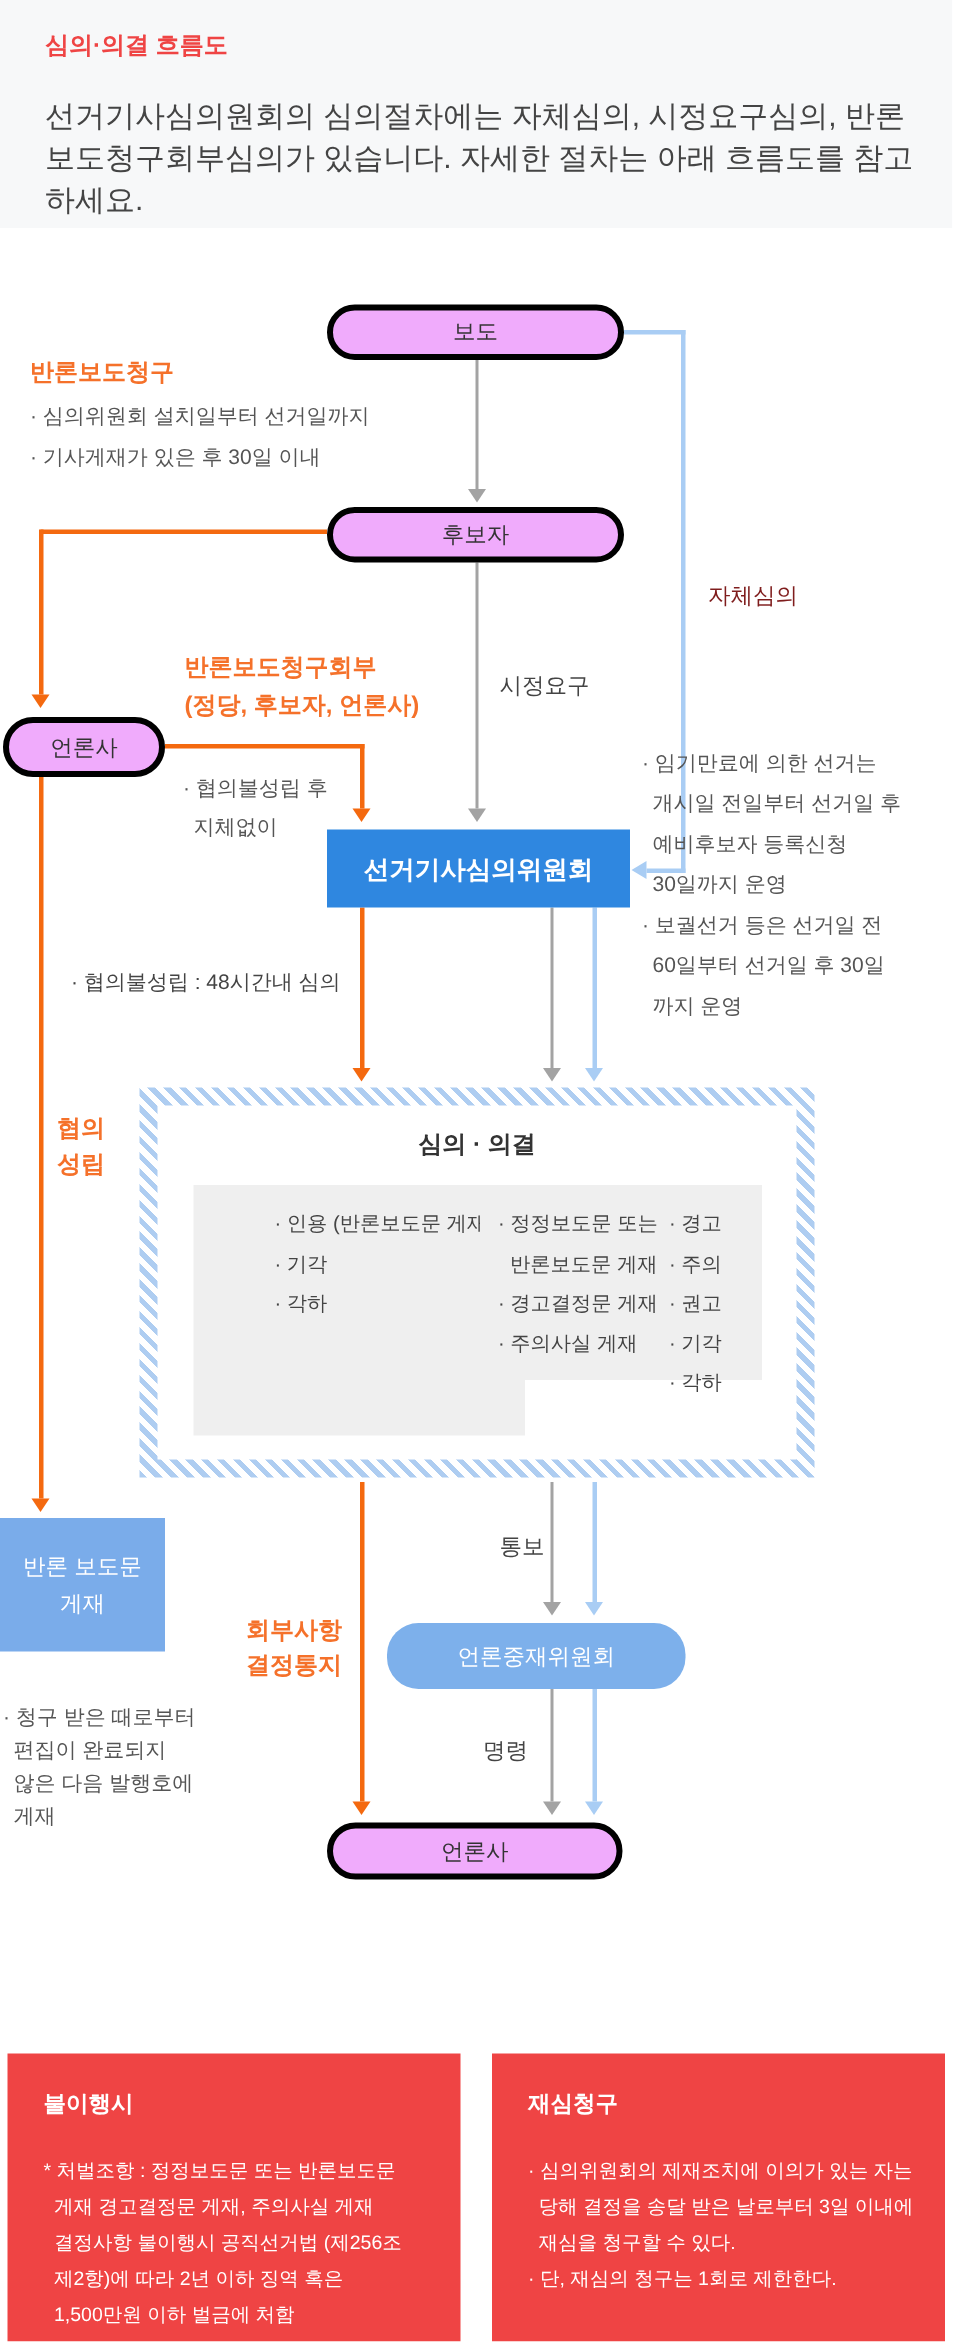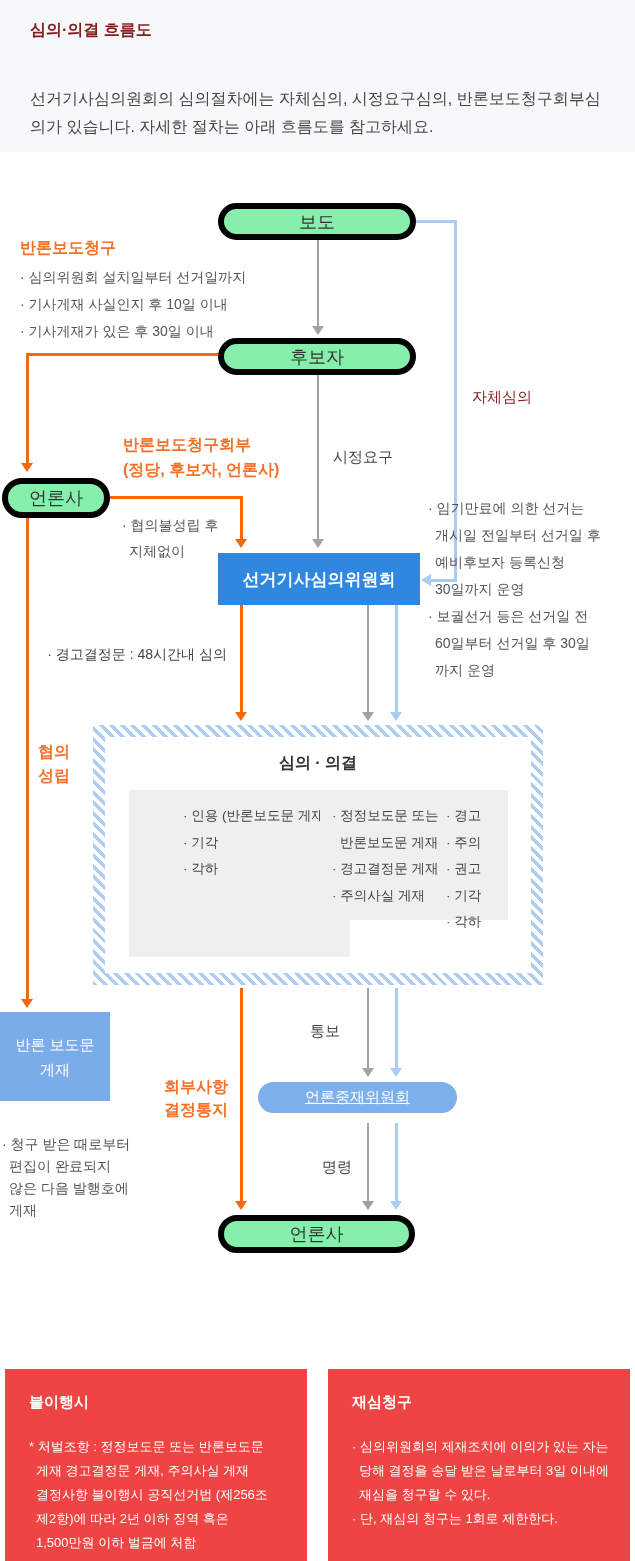--- a/index.html
+++ b/index.html
@@ -1,24 +1,24 @@
 <!DOCTYPE html>
 <html><head>
 <meta charset="utf-8">
 <style>
   html,body{margin:0;padding:0;background:#fff;}
   .page{position:relative;width:635px;height:1561px;background:#ffffff;overflow:hidden;
         font-family:"Liberation Sans","DejaVu Sans",sans-serif;}
   
   .header{position:absolute;left:0;top:0;width:635px;height:152px;background:#f7f8f9;}
-  .header-title{position:absolute;left:30px;top:20px;font-size:16px;font-weight:bold;color:#7f1d1d;}
-  .header-desc{position:absolute;left:30px;top:64px;width:585px;font-size:16px;color:#444;line-height:28px;margin-top:21px;}
-  
-  .pill{position:absolute;background:#86efac;border:6px solid #000000;border-radius:22px;
-        display:flex;align-items:center;justify-content:center;font-size:18px;color:#333;box-sizing:border-box;}
+  .header-title{position:absolute;left:30px;top:20px;font-size:16px;font-weight:bold;color:#ef4444;}
+  .header-desc{position:absolute;left:30px;top:64px;width:585px;font-size:20px;color:#444;line-height:28px;}
+  
+  .pill{position:absolute;background:#f0abfc;border:4px solid #000000;border-radius:22px;
+        display:flex;align-items:center;justify-content:center;font-size:15px;color:#333;box-sizing:border-box;}
   .solid-pill{position:absolute;background:#7db0eb;border-radius:21px;display:flex;align-items:center;
         justify-content:center;font-size:15px;color:#fff;}
   .committee{position:absolute;left:218px;top:553px;width:202px;height:52px;background:#2f87e0;
         display:flex;align-items:center;justify-content:center;font-size:17px;font-weight:bold;color:#fff;}
   .bluebox{position:absolute;background:#7aacea;color:#fff;}
   
   .simui-box{position:absolute;left:93px;top:725px;width:450px;height:260px;
         background:repeating-linear-gradient(45deg,#aecdf1 0 3.5px,#ffffff 3.5px 7.5px);}
   .simui-inner{position:absolute;left:12px;top:12px;right:12px;bottom:12px;background:#fff;}
   .simui-title{position:absolute;left:93px;top:753px;width:450px;text-align:center;
@@ -139,56 +139,55 @@
       <div class="panel-line">· 각하</div>
     </div>
   </div>
 
   <div class="bluebox" style="left:0;top:1012px;width:110px;height:89px;display:flex;flex-direction:column;
        align-items:center;justify-content:center;font-size:15px;line-height:25px;">
     <div>반론 보도문</div>
     <div>게재</div>
   </div>
 
-  <div class="solid-pill" style="left:258px;top:1082px;width:199px;height:31px;text-decoration:underline;">
+  <div class="solid-pill" style="left:258px;top:1082px;width:199px;height:44px;">
     <span>언론중재위원회</span>
   </div>
   <div class="pill" style="left:218px;top:1215px;width:197px;height:38px;">
     <span>언론사</span>
   </div>
 
   <div class="olabel" style="left:20px;top:238px;">반론보도청구</div>
   <div class="bullets" style="left:20px;top:264px;">
     <div>· 심의위원회 설치일부터 선거일까지</div>
-    <div>· 기사게재 사실인지 후 10일 이내</div>
     <div>· 기사게재가 있은 후 30일 이내</div>
   </div>
   <div class="blabel" style="left:472px;top:388px;">자체심의</div>
   <div class="glabel" style="left:333px;top:448px;">시정요구</div>
   <div class="olabel" style="left:123px;top:435px;">반론보도청구회부</div>
   <div class="olabel" style="left:123px;top:460px;">(정당, 후보자, 언론사)</div>
   <div class="small-note" style="left:122px;top:512px;">
     <div>· 협의불성립 후</div>
     <div class="ind">지체없이</div>
   </div>
   <div class="small-note" style="left:428px;top:495px;line-height:27px;">
     <div>· 임기만료에 의한 선거는</div>
     <div class="ind">개시일 전일부터 선거일 후</div>
     <div class="ind">예비후보자 등록신청</div>
     <div class="ind">30일까지 운영</div>
     <div>· 보궐선거 등은 선거일 전</div>
     <div class="ind">60일부터 선거일 후 30일</div>
     <div class="ind">까지 운영</div>
   </div>
   <div class="right-note" style="left:37px;top:643px;width:190px;">
-    <div>· 경고결정문 : 48시간내 심의</div>
+    <div>· 협의불성립 : 48시간내 심의</div>
   </div>
   <div class="olabel" style="left:38px;top:742px;font-size:16px;">협의</div>
   <div class="olabel" style="left:38px;top:766px;font-size:16px;">성립</div>
-  <div class="glabel" style="left:310px;top:1022px;">통보</div>
+  <div class="glabel" style="left:333px;top:1022px;">통보</div>
   <div class="glabel" style="left:322px;top:1158px;">명령</div>
   <div class="olabel" style="left:164px;top:1077px;">회부사항</div>
   <div class="olabel" style="left:164px;top:1100px;">결정통지</div>
   <div class="small-note" style="left:2px;top:1133px;line-height:22px;">
     <div>· 청구 받은 때로부터</div>
     <div class="ind">편집이 완료되지</div>
     <div class="ind">않은 다음 발행호에</div>
     <div class="ind">게재</div>
   </div>
 

